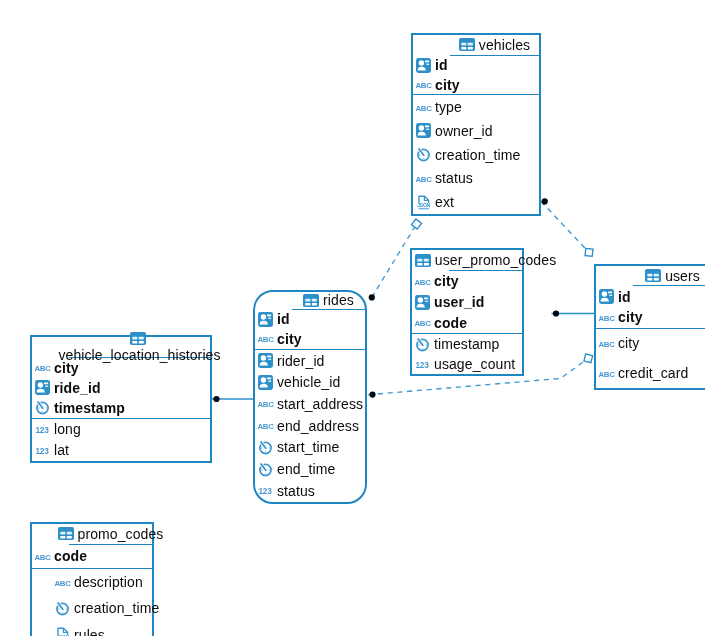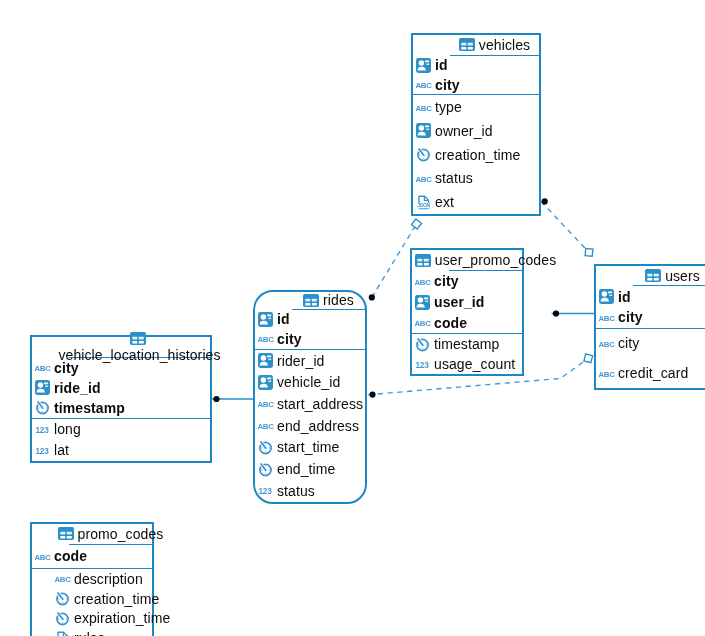--- a/index.html
+++ b/index.html
@@ -459,28 +459,20 @@
         <span class="icw">
             <svg class="ic" width="15" height="15" viewBox="0 0 15 15" aria-hidden="true">
               <use href="#sym-clock"></use>
             </svg>
           </span>
         <span class="clabel">creation_time</span>
       </div>
       <div class="row">
         <span class="icw">
             <svg class="ic" width="15" height="15" viewBox="0 0 15 15" aria-hidden="true">
-              <use href="#sym-clock"></use>
-            </svg>
-          </span>
-        <span class="clabel">expiration_time</span>
-      </div>
-      <div class="row">
-        <span class="icw">
-            <svg class="ic" width="15" height="15" viewBox="0 0 15 15" aria-hidden="true">
               <use href="#sym-json"></use>
             </svg>
           </span>
         <span class="clabel">rules</span>
       </div>
     </div>
   </div>
 </div>
 
 </body></html>

